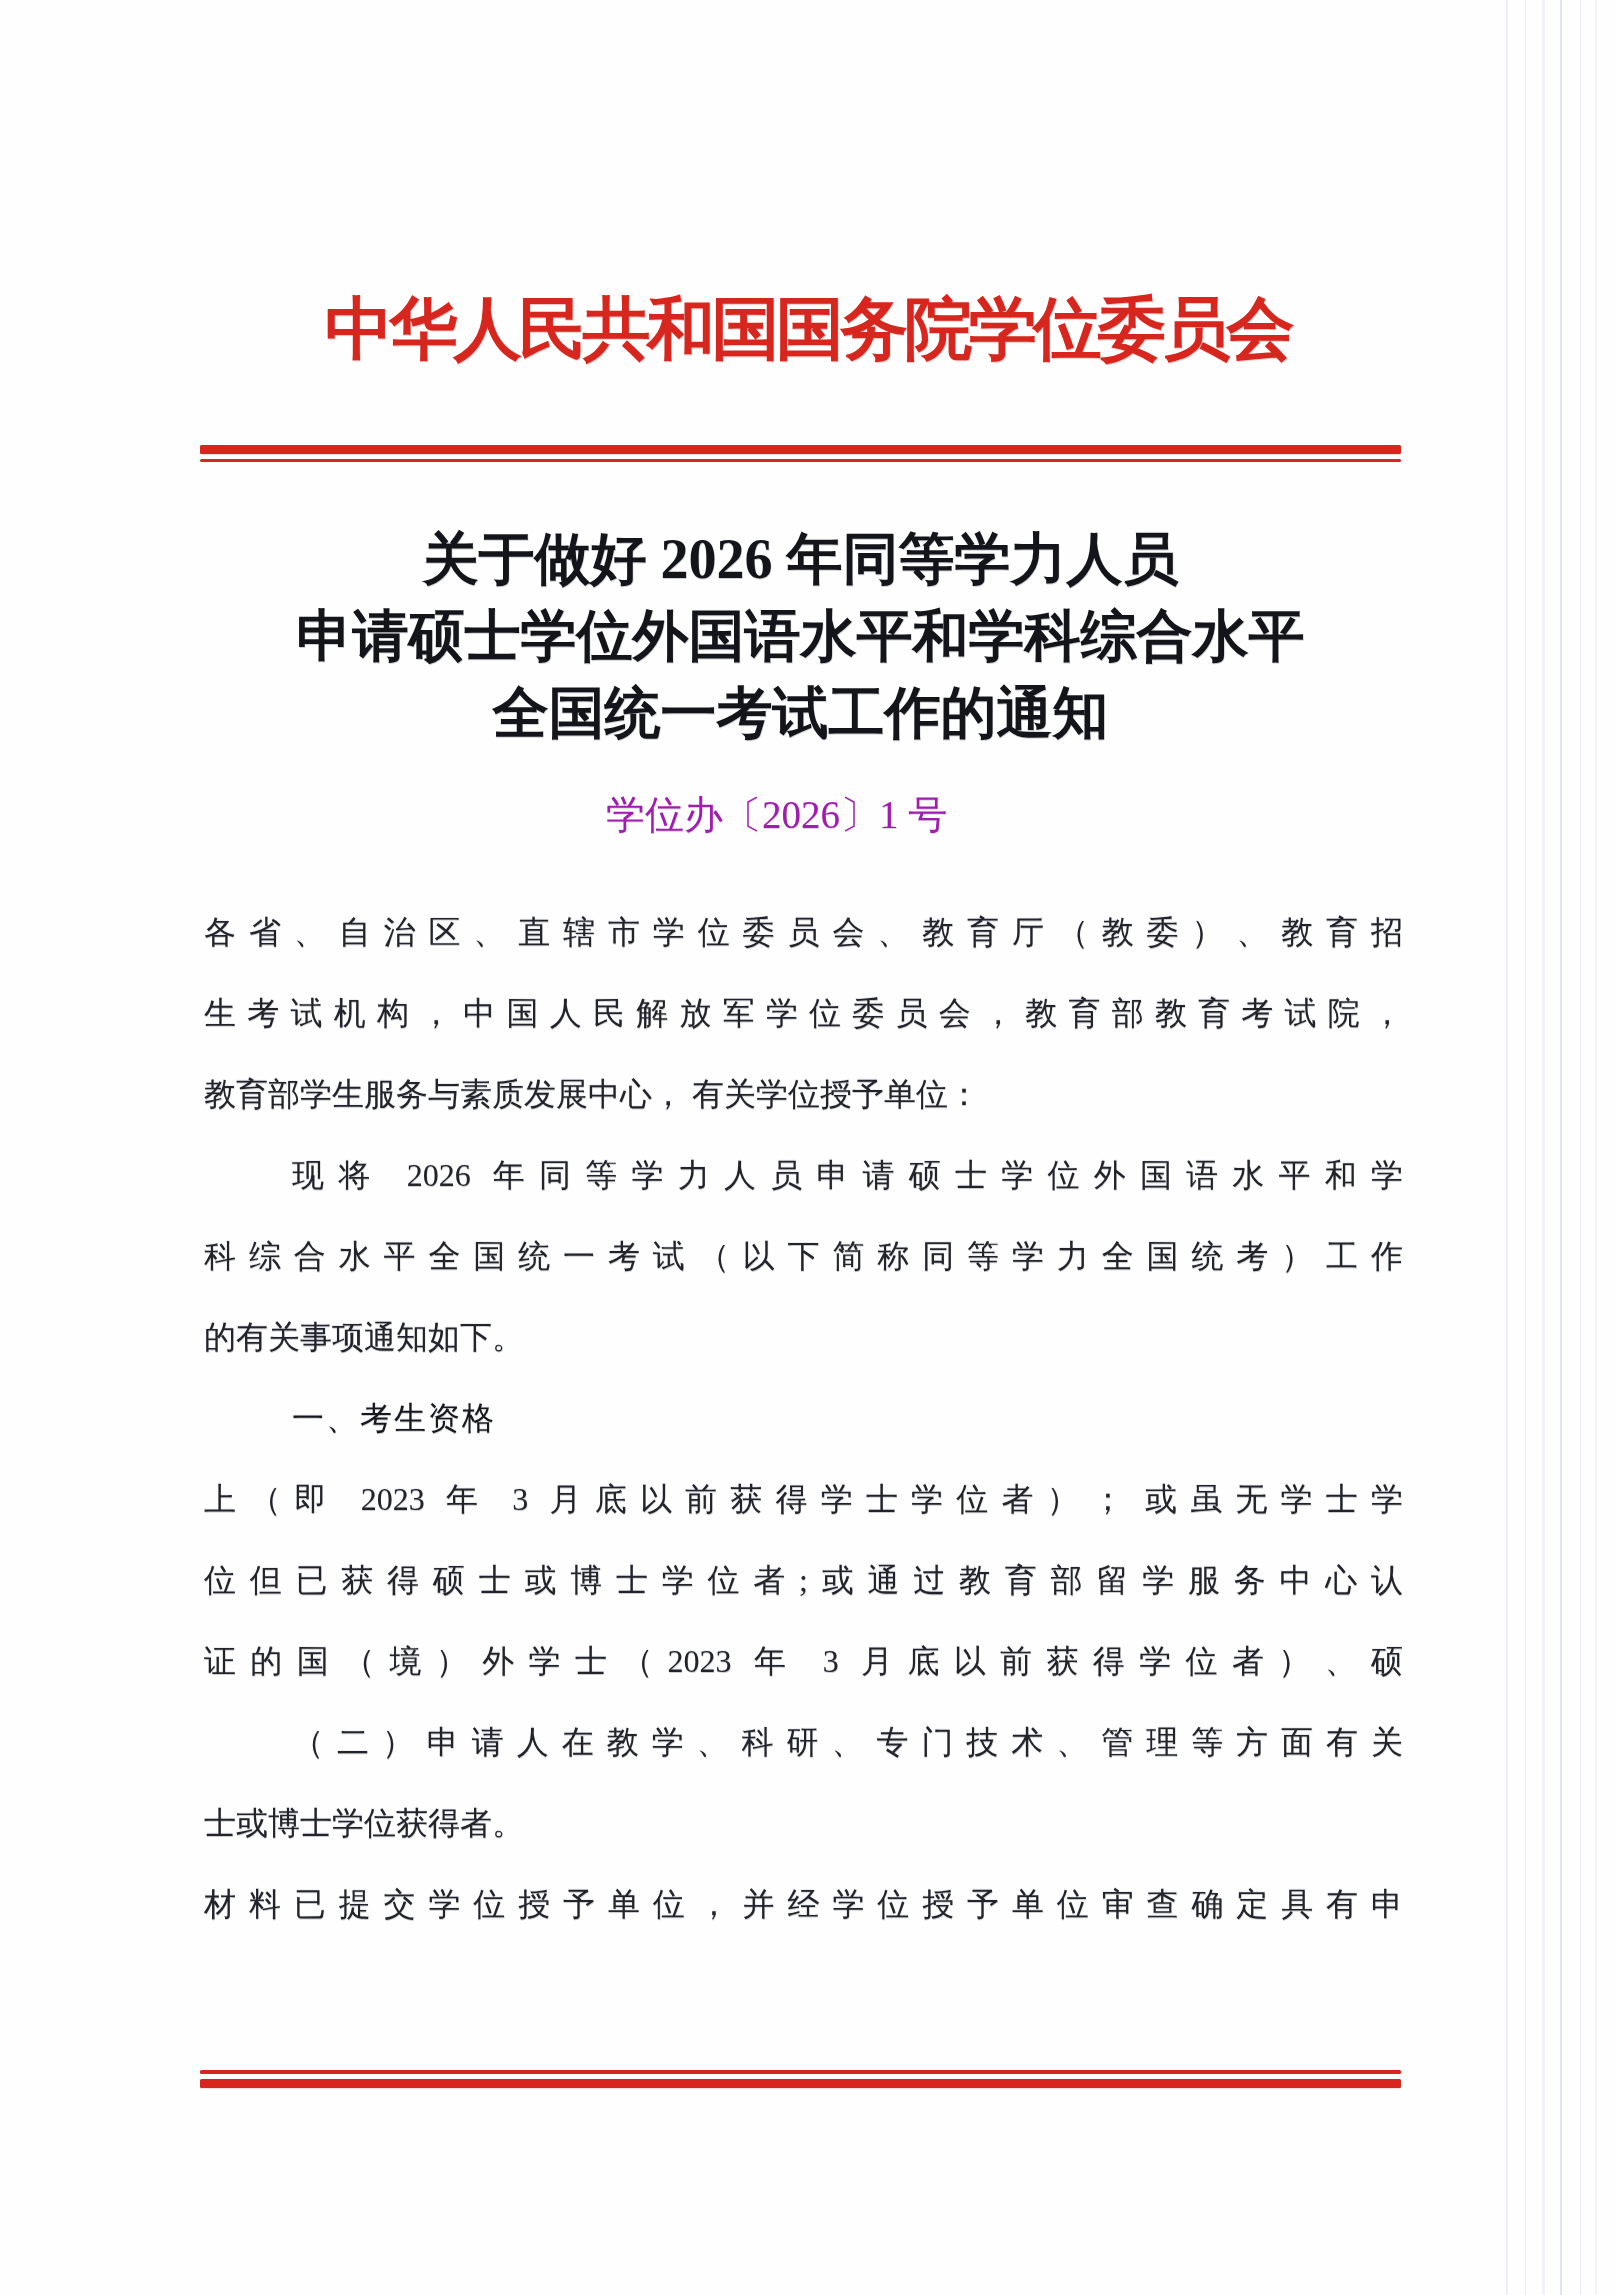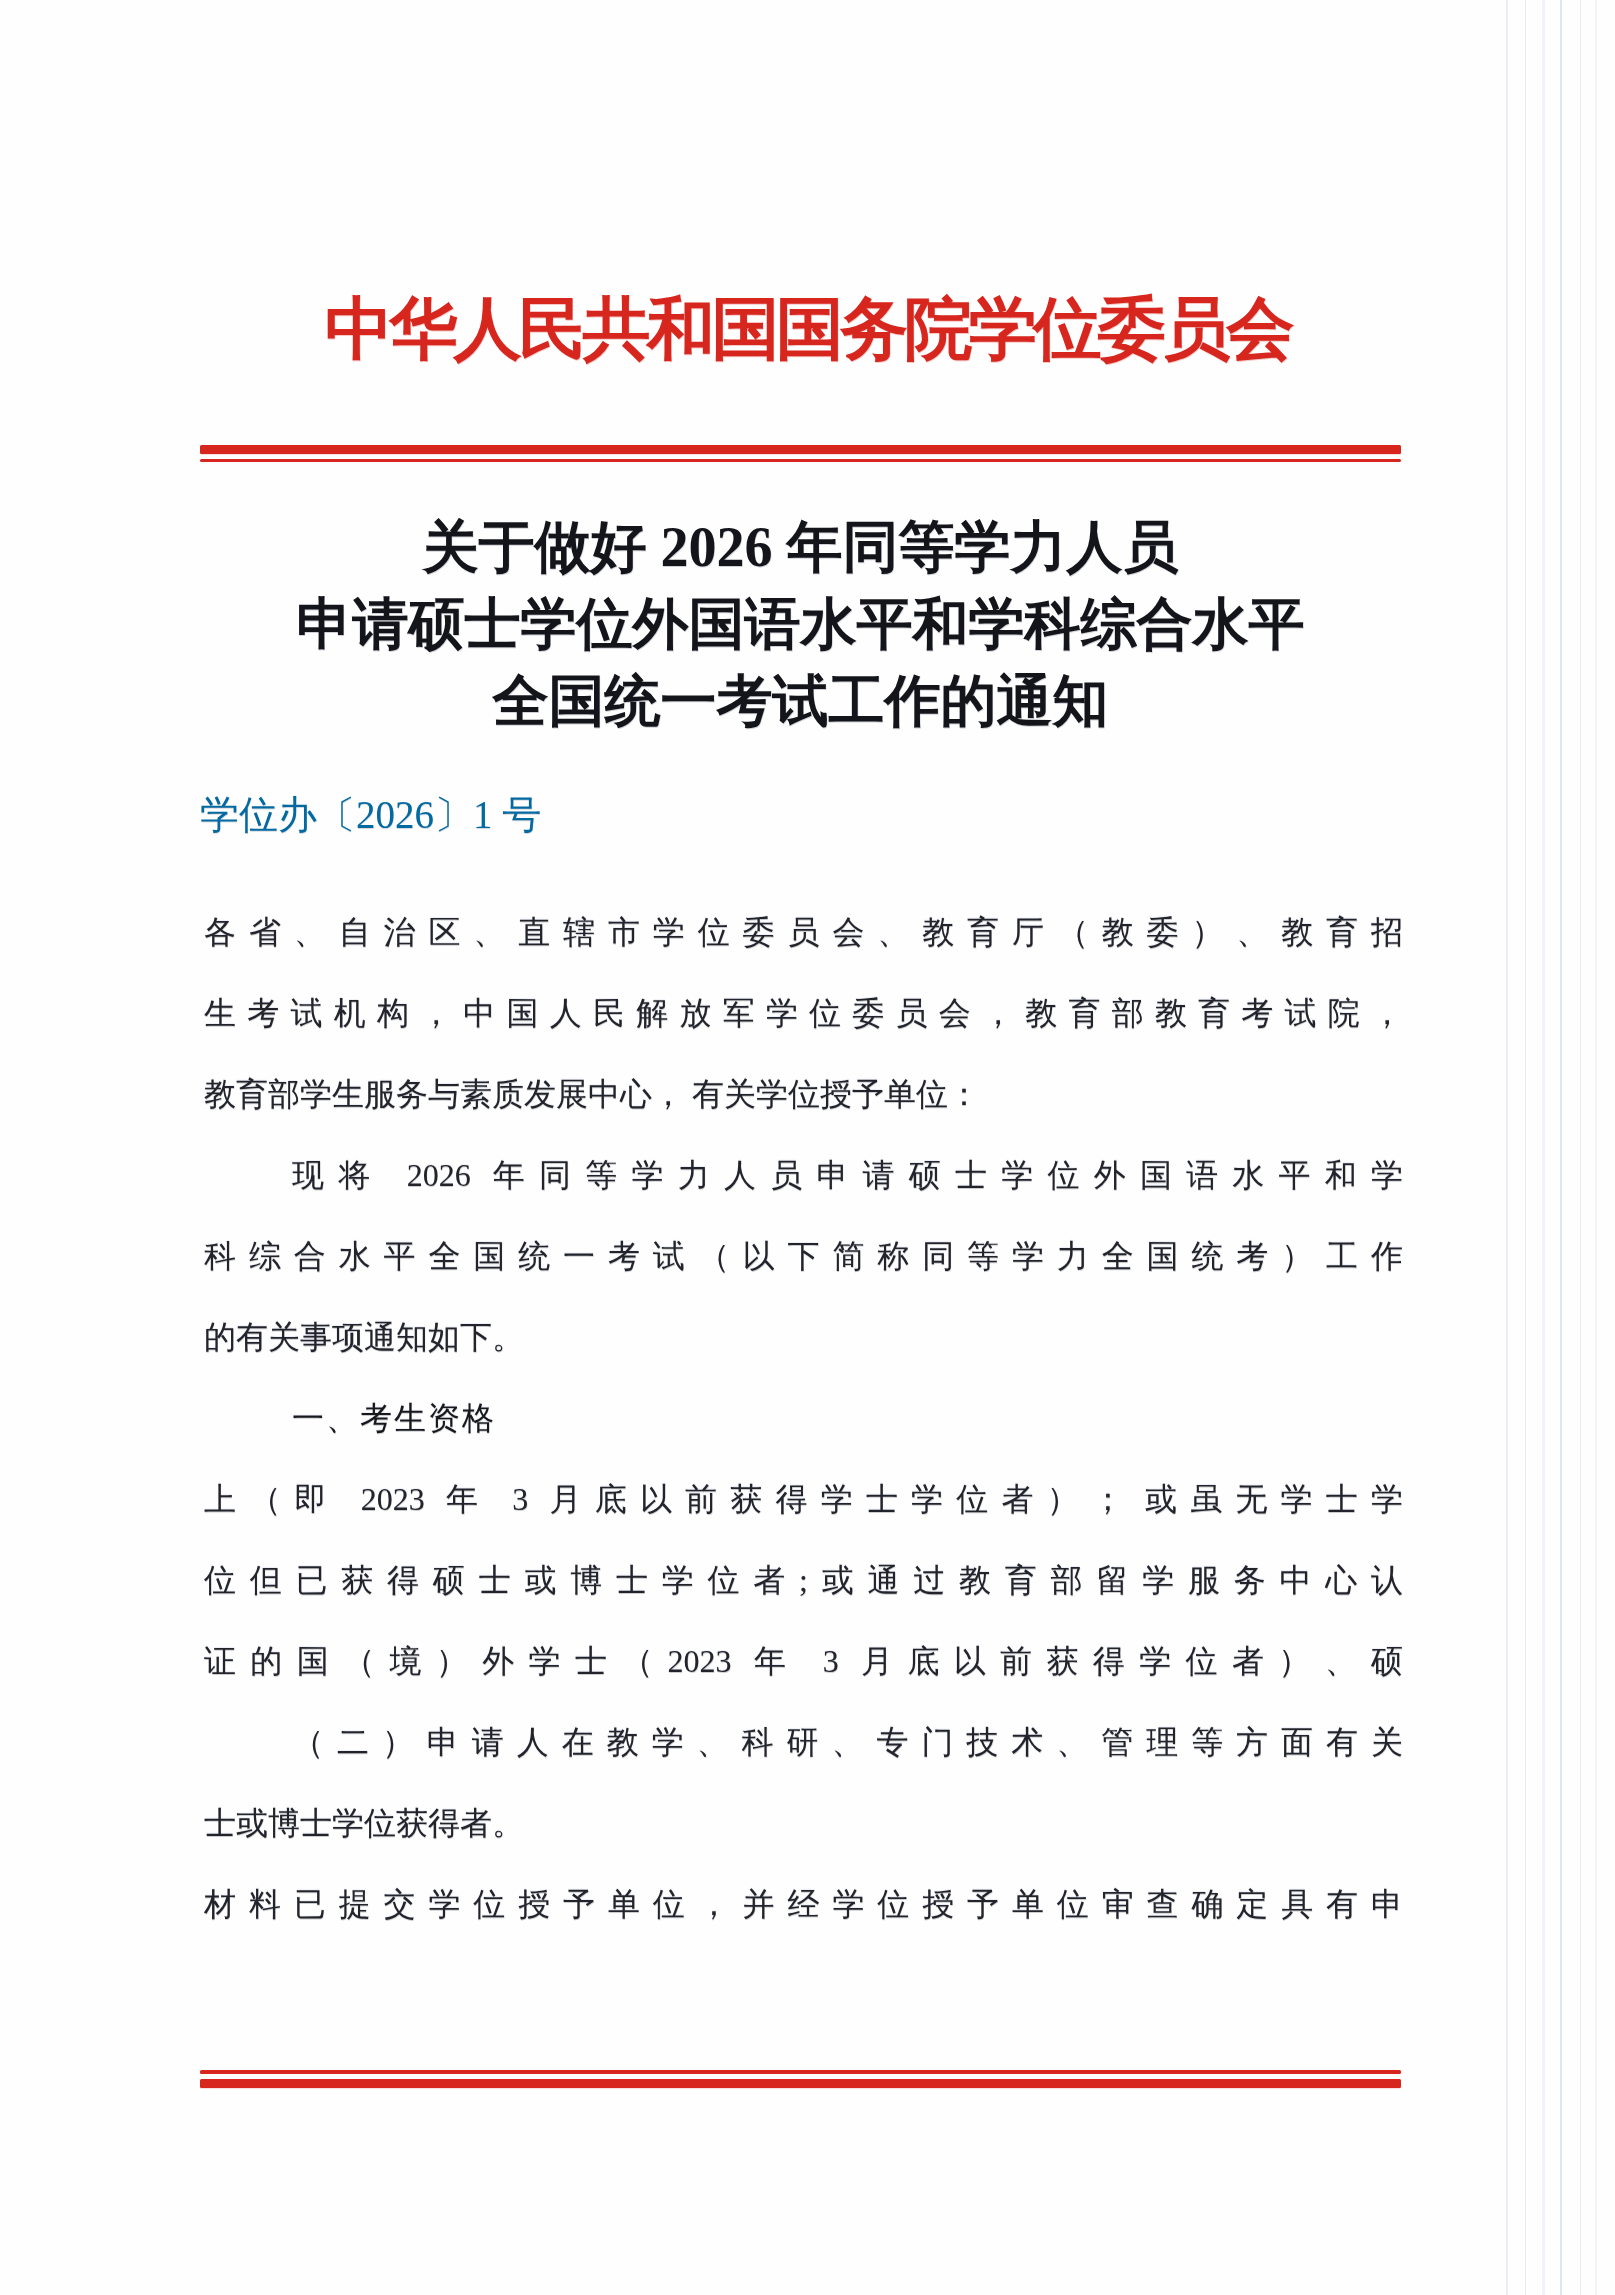--- a/index.html
+++ b/index.html
@@ -36,34 +36,34 @@
     text-shadow:0.5px 1px 0 rgba(215,38,30,.25);
     white-space:nowrap;
   }
   .rule{position:absolute;left:200px;width:1201px;background:var(--red);border-radius:1.5px;}
   .rule-top-thick{top:445px;height:8.7px;box-shadow:0 1px 0 rgba(215,38,30,.15);}
   .rule-top-thin{top:459px;height:3.1px;}
   .rule-bottom-thin{top:2070px;height:3.6px;}
   .rule-bottom-thick{top:2079px;height:9.2px;box-shadow:0 1px 0 rgba(215,38,30,.15);}
 
   .doc-title{
-    position:absolute;left:200px;top:509px;width:1201px;
+    position:absolute;left:200px;top:521px;width:1201px;
     text-align:center;
     font-size:56px;line-height:77px;
     font-weight:bold;
     color:#14151a;
     text-shadow:0.5px 1px 0 rgba(40,45,80,.22);
     white-space:nowrap;
   }
   .doc-number{
     position:absolute;left:200px;top:792px;width:1201px;
     box-sizing:border-box;padding-right:48px;
-    text-align:left;
+    text-align:center;
     font-size:39px;line-height:1.2;
-    color:#0369a1;
+    color:#a21caf;
     text-shadow:0.3px 0.5px 0 rgba(40,45,80,.18);
     white-space:nowrap;
   }
   .body-text{
     position:absolute;left:204px;top:892px;width:1199px;
     font-size:32px;
     color:var(--ink);
     text-shadow:0 -1px 0 rgba(90,110,200,.10),0.3px 0.5px 0 rgba(25,26,35,.22);
   }
   .line{

